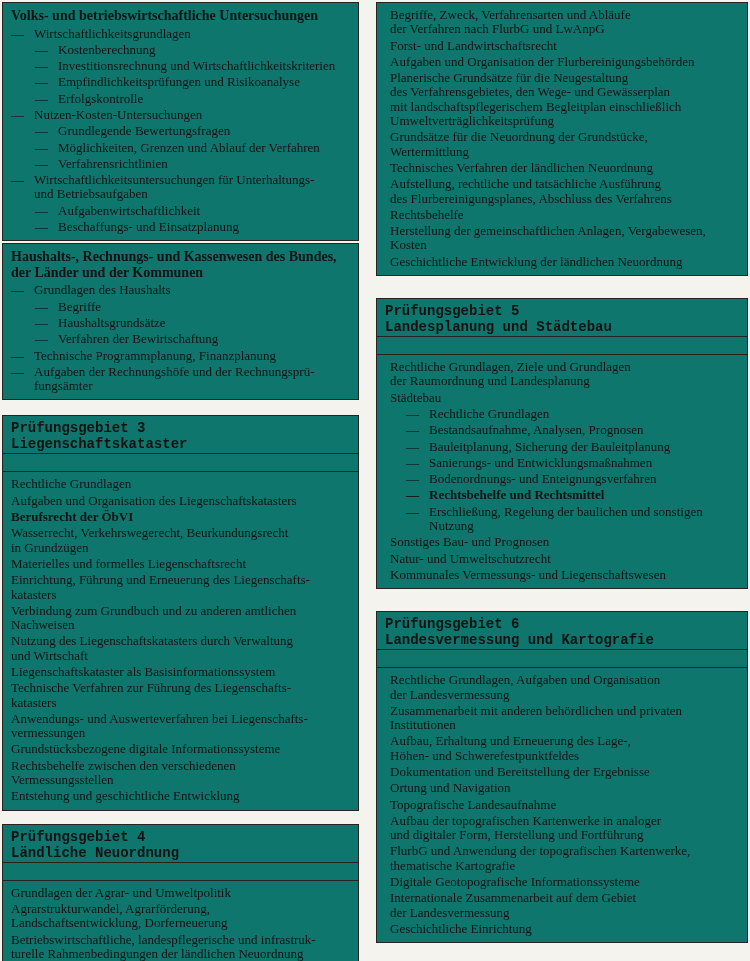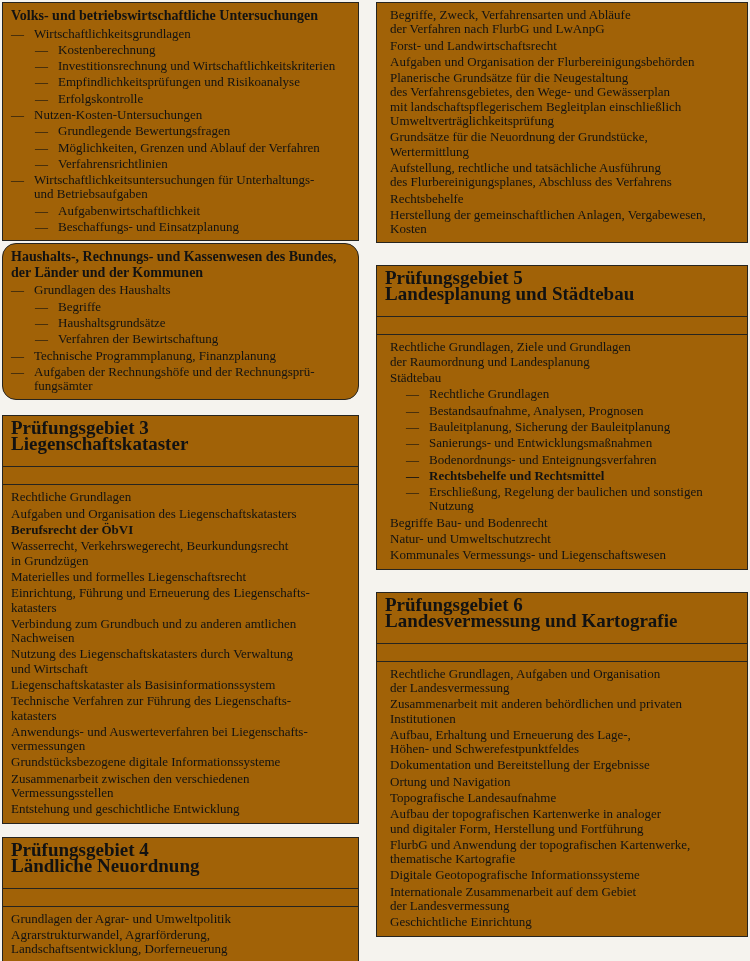--- a/index.html
+++ b/index.html
@@ -18,36 +18,37 @@
     display: flex;
     padding: 2px 0 0 2px;
     gap: 17px;
   }
   .col { display: flex; flex-direction: column; }
   .col-left  { width: 357px; }
   .col-right { width: 372px; }
 
   .box {
     border: 1px solid #26241f;
-    background: #a16207;
+    background: #0f766e;
     box-sizing: border-box;
   }
   
   .gap-xs { margin-bottom: 2px; }
-  .gap-md { margin-bottom: 15px; border-radius: 14px; }
+  .gap-md { margin-bottom: 15px; }
   .gap-sm { margin-bottom: 13px; }
   .gap-lg { margin-bottom: 22px; }
 
   .box-header {
     font-weight: bold;
-    font-size: 19px;
+    font-size: 14px;
     line-height: 16px;
-    padding: 4px 8px 14px 8px;
+    padding: 4px 8px 1px 8px;
     border-bottom: 1px solid #26241f;
     white-space: pre-line;
+    font-family: Liberation Mono, monospace;
   }
   .box-spacer {
     height: 17px;
     border-bottom: 1px solid #26241f;
   }
   .box-body { padding: 5px 8px 6px 8px; }
   .col-right .box-body { padding-left: 13px; padding-right: 10px; }
 
   .box-title {
     margin: 0 0 3px 0;
@@ -135,21 +136,21 @@
             <li class="item lvl0">Verbindung zum Grundbuch und zu anderen amtlichen
 Nachweisen</li>
             <li class="item lvl0">Nutzung des Liegenschaftskatasters durch Verwaltung
 und Wirtschaft</li>
             <li class="item lvl0">Liegenschaftskataster als Basisinformationssystem</li>
             <li class="item lvl0">Technische Verfahren zur Führung des Liegenschafts-
 katasters</li>
             <li class="item lvl0">Anwendungs- und Auswerteverfahren bei Liegenschafts-
 vermessungen</li>
             <li class="item lvl0">Grundstücksbezogene digitale Informationssysteme</li>
-            <li class="item lvl0">Zusammenarbeit zwischen den verschiedenen
+            <li class="item lvl0">Rechtsbehelfe zwischen den verschiedenen
 Vermessungsstellen</li>
             <li class="item lvl0">Entstehung und geschichtliche Entwicklung</li>
           </ul>
       </div>
     </section>
 
     <section class="box exam">
       <header class="box-header">Prüfungsgebiet 4
 Ländliche Neuordnung</header>
       <div class="box-spacer"></div>
@@ -174,25 +175,27 @@
             <li class="item lvl0">Begriffe, Zweck, Verfahrensarten und Abläufe
 der Verfahren nach FlurbG und LwAnpG</li>
             <li class="item lvl0">Forst- und Landwirtschaftsrecht</li>
             <li class="item lvl0">Aufgaben und Organisation der Flurbereinigungsbehörden</li>
             <li class="item lvl0">Planerische Grundsätze für die Neugestaltung
 des Verfahrensgebietes, den Wege- und Gewässerplan
 mit landschaftspflegerischem Begleitplan einschließlich
 Umweltverträglichkeitsprüfung</li>
             <li class="item lvl0">Grundsätze für die Neuordnung der Grundstücke,
 Wertermittlung</li>
+            <li class="item lvl0">Technisches Verfahren der ländlichen Neuordnung</li>
             <li class="item lvl0">Aufstellung, rechtliche und tatsächliche Ausführung
 des Flurbereinigungsplanes, Abschluss des Verfahrens</li>
             <li class="item lvl0">Rechtsbehelfe</li>
             <li class="item lvl0">Herstellung der gemeinschaftlichen Anlagen, Vergabewesen,
 Kosten</li>
+            <li class="item lvl0">Geschichtliche Entwicklung der ländlichen Neuordnung</li>
           </ul>
       </div>
     </section>
 
     <section class="box exam gap-lg">
       <header class="box-header">Prüfungsgebiet 5
 Landesplanung und Städtebau</header>
       <div class="box-spacer"></div>
       <div class="box-body">
         <ul class="items">
@@ -200,21 +203,21 @@
 der Raumordnung und Landesplanung</li>
             <li class="item lvl0">Städtebau</li>
             <li class="item lvl1"><span class="dash">—</span>Rechtliche Grundlagen</li>
             <li class="item lvl1"><span class="dash">—</span>Bestandsaufnahme, Analysen, Prognosen</li>
             <li class="item lvl1"><span class="dash">—</span>Bauleitplanung, Sicherung der Bauleitplanung</li>
             <li class="item lvl1"><span class="dash">—</span>Sanierungs- und Entwicklungsmaßnahmen</li>
             <li class="item lvl1"><span class="dash">—</span>Bodenordnungs- und Enteignungsverfahren</li>
             <li class="item lvl1 bold"><span class="dash">—</span>Rechtsbehelfe und Rechtsmittel</li>
             <li class="item lvl1"><span class="dash">—</span>Erschließung, Regelung der baulichen und sonstigen
 Nutzung</li>
-            <li class="item lvl0">Begriffe Bau- und Bodenrecht</li>
+            <li class="item lvl0">Sonstiges Bau- und Prognosen</li>
             <li class="item lvl0">Natur- und Umweltschutzrecht</li>
             <li class="item lvl0">Kommunales Vermessungs- und Liegenschaftswesen</li>
           </ul>
       </div>
     </section>
 
     <section class="box exam">
       <header class="box-header">Prüfungsgebiet 6
 Landesvermessung und Kartografie</header>
       <div class="box-spacer"></div>

